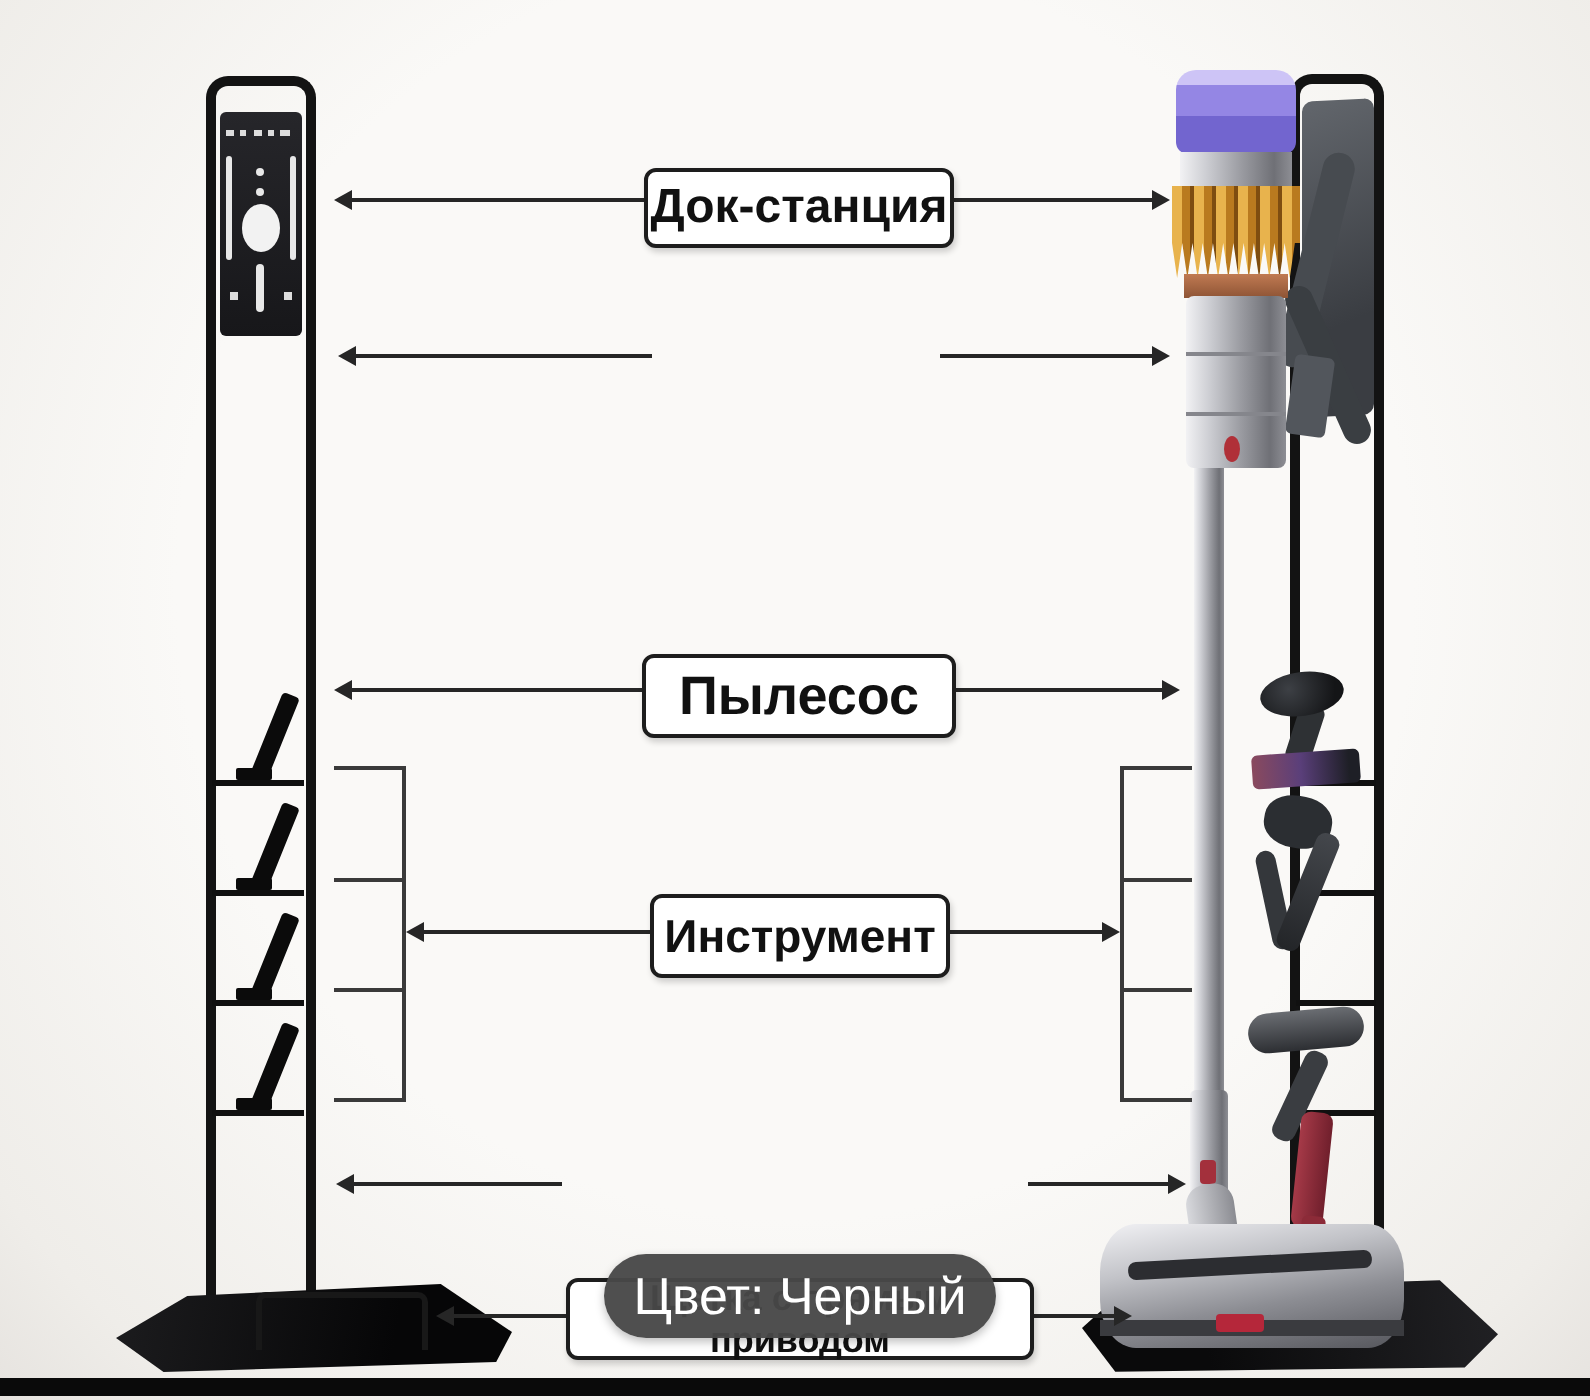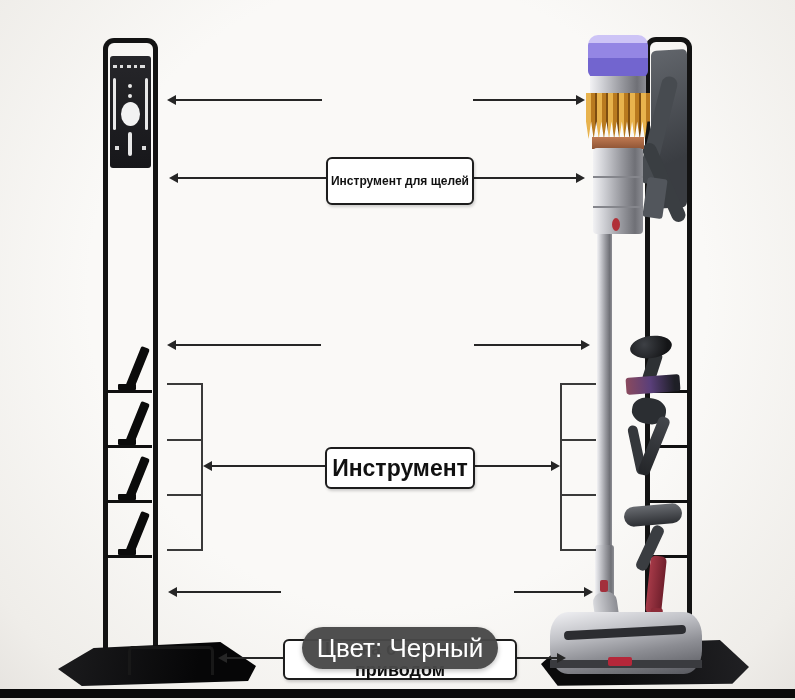--- a/index.html
+++ b/index.html
@@ -191,22 +191,25 @@
   </div>
   <div>
     <div class="arrow-line" style="left:227px;top:657px;width:56px;"></div>
       <div class="head l" style="left:218px;top:653px;"></div>
   </div>
   <div>
     <div class="arrow-line" style="left:513px;top:657px;width:45px;"></div>
       <div class="head r" style="left:557px;top:653px;"></div>
   </div>
 
-  <div class="label-box" style="left:326px;top:157px;width:144px;height:44px;font-size:12px;">
-    <span>Инструмент для щелей</span>
+  <div class="label-box" style="left:322px;top:84px;width:151px;height:36px;font-size:24px;">
+    <span>Док-станция</span>
+  </div>
+  <div class="label-box" style="left:321px;top:327px;width:153px;height:38px;font-size:27px;">
+    <span>Пылесос</span>
   </div>
   <div class="label-box" style="left:325px;top:447px;width:146px;height:38px;font-size:23px;">
     <span>Инструмент</span>
   </div>
   <div class="label-box" style="left:283px;top:639px;width:230px;height:37px;font-size:18px;">
     <span>Щетка с прямым приводом</span>
   </div>
 
   <div class="badge" style="left:302px;top:627px;width:196px;height:42px;font-size:26px;">
     <span>Цвет: Черный</span>

